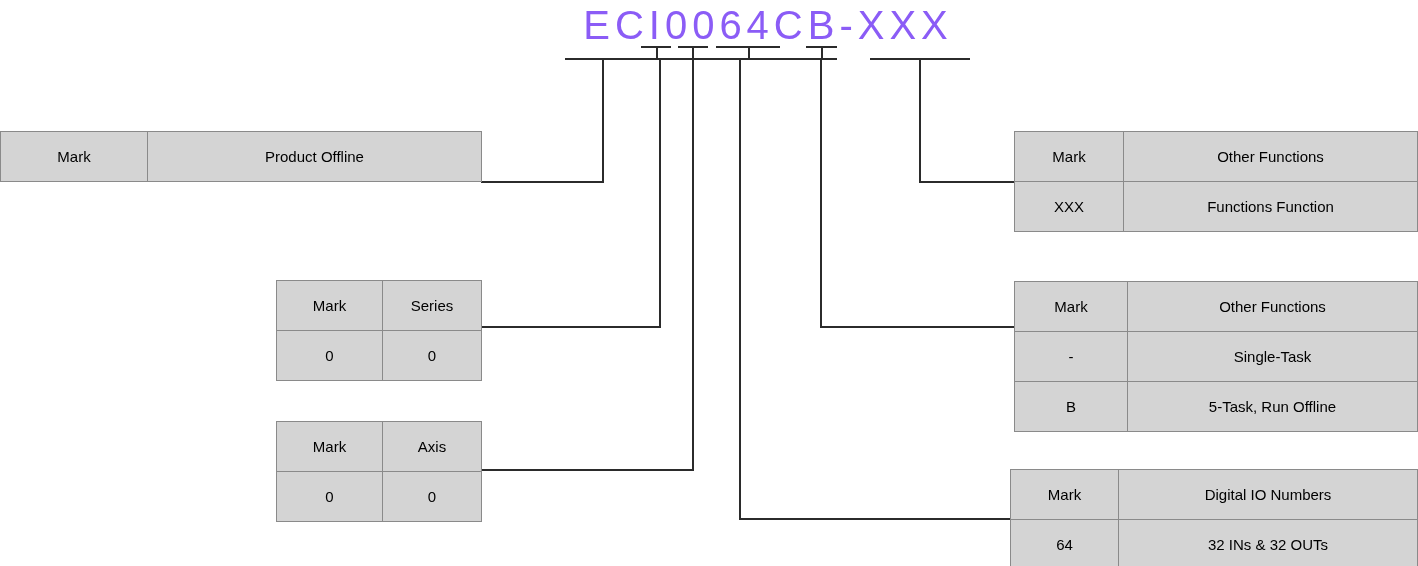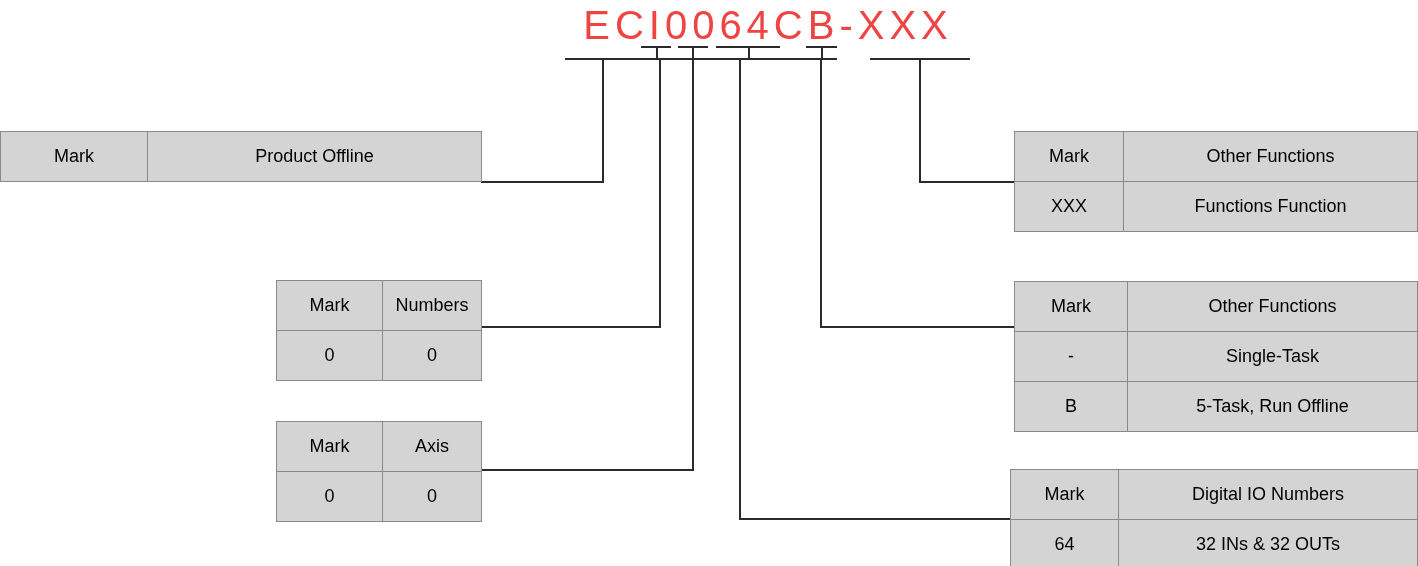--- a/index.html
+++ b/index.html
@@ -19,21 +19,21 @@
   
   #partnumber {
     position: absolute;
     left: 548px;
     top: 2px;
     width: 440px;
     height: 46px;
     font-size: 40px;
     font-weight: 400;
     letter-spacing: 5px;
-    color: #ef4444;
+    color: #8b5cf6;
     white-space: pre;
     line-height: 46px;
     text-align: center;
   }
 
   
   .hline {
     position: absolute;
     height: 0;
     border-top: 2px solid #2b2b2b;
@@ -48,21 +48,21 @@
   .legend-table {
     position: absolute;
     border-collapse: collapse;
     background: #d4d4d4;
     table-layout: fixed;
   }
   .legend-table td {
     border: 1px solid #8a8a8a;
     background: #d4d4d4;
     color: #000000;
-    font-size: 18px;
+    font-size: 15px;
     text-align: center;
     vertical-align: middle;
     padding: 0;
     height: 49px;
     white-space: nowrap;
   }
   .legend-table td.mark-col { }
   .legend-table td.desc-col { }
 </style>
 </head>
@@ -113,21 +113,21 @@
       <td class="mark-col" style="width:146px;">Mark</td>
       <td class="desc-col">Product Offline</td>
     </tr>
   </tbody>
     </table>
 
   <table class="legend-table" style="left:276px; top:280px; width:206px;">
     <tbody>
         <tr>
       <td class="mark-col" style="width:105px;">Mark</td>
-      <td class="desc-col">Numbers</td>
+      <td class="desc-col">Series</td>
     </tr>
     <tr>
       <td class="mark-col">0</td>
       <td class="desc-col">0</td>
     </tr>
   </tbody>
     </table>
 
   <table class="legend-table" style="left:276px; top:421px; width:206px;">
     <tbody>

